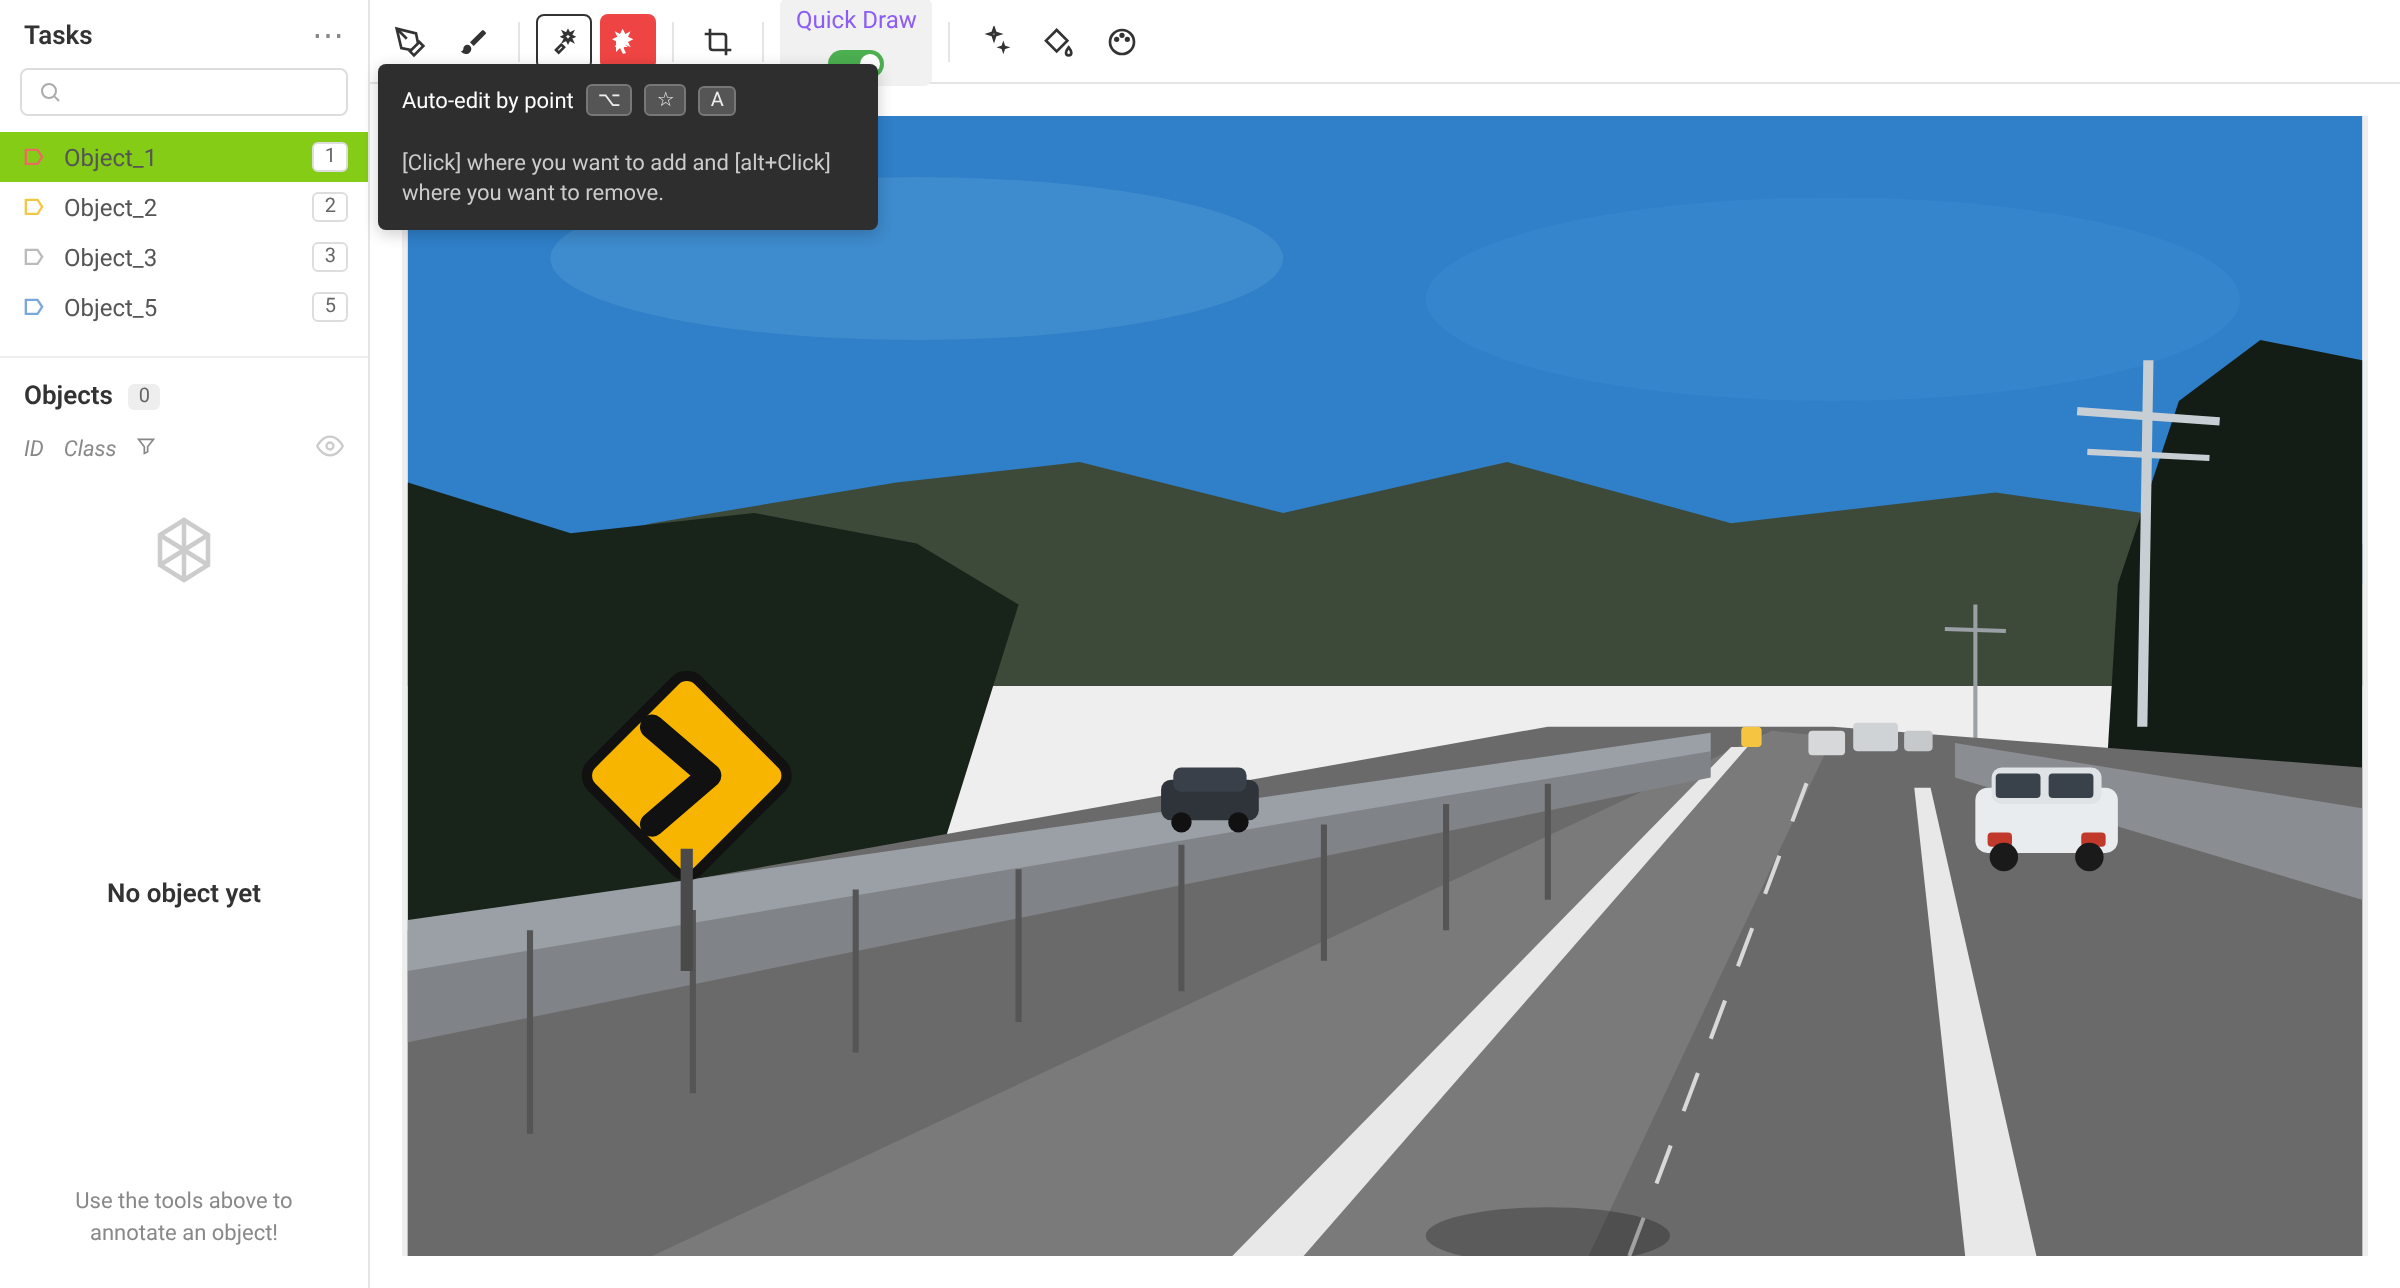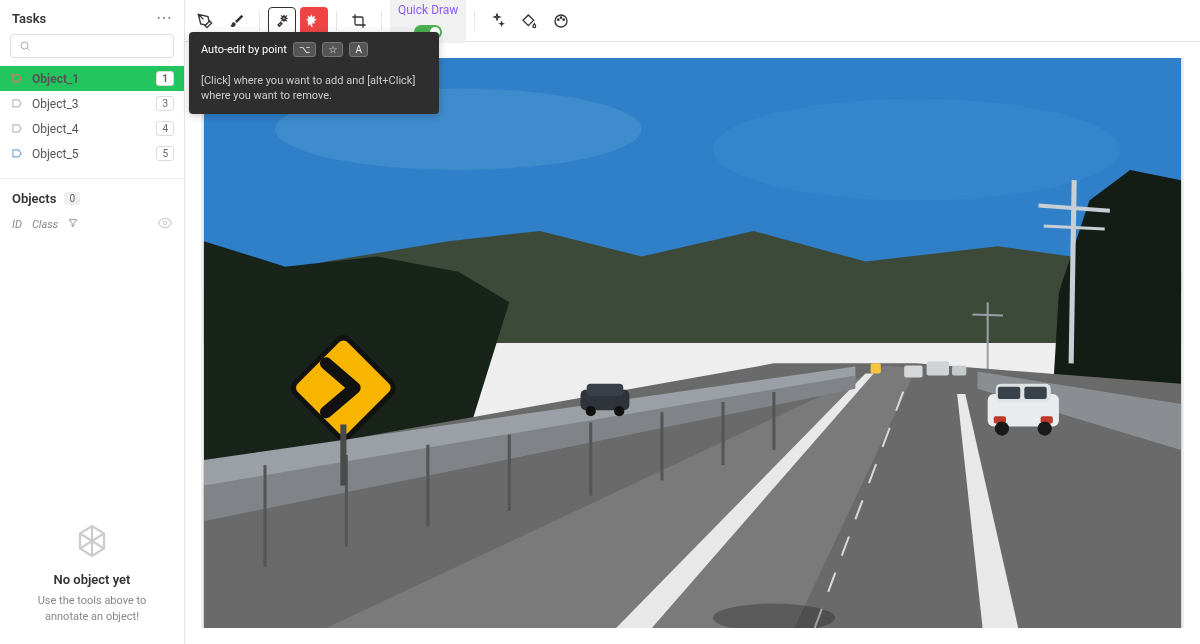--- a/index.html
+++ b/index.html
@@ -5,31 +5,31 @@
 * { box-sizing: border-box; margin: 0; padding: 0; }
 body { font-family: -apple-system, BlinkMacSystemFont, "Segoe UI", Roboto, sans-serif; font-size: 13px; color: #333; background: #fff; height: 644px; width: 1200px; overflow: hidden; }
 .app { display: flex; height: 100%; }
 .sidebar { width: 185px; border-right: 1px solid #e5e5e5; display: flex; flex-direction: column; }
 .sidebar-header { display: flex; align-items: center; justify-content: space-between; padding: 10px 12px 8px; }
 .sidebar-header h2 { font-size: 13px; font-weight: 600; }
 .more-btn { color: #888; cursor: pointer; font-size: 16px; line-height: 1; }
 .search-box { margin: 0 10px 8px; border: 1px solid #ddd; border-radius: 4px; padding: 5px 8px; display: flex; align-items: center; color: #aaa; }
 .task-list { }
 .task-item { display: flex; align-items: center; padding: 5px 10px; font-size: 12px; color: #555; }
-.task-item.active { background: #22c55e; font-weight: bold; }
+.task-item.active { background: #84cc16; }
 .task-icon { width: 16px; display: inline-flex; margin-right: 6px; }
 .task-label { flex: 1; }
 .task-badge { border: 1px solid #ddd; border-radius: 3px; font-size: 10px; padding: 1px 5px; color: #666; background: #fff; }
 .divider { height: 1px; background: #eee; margin: 12px 0 0; }
 .objects-header { display: flex; align-items: center; gap: 8px; padding: 12px 12px 6px; }
 .objects-header h3 { font-size: 13px; font-weight: 600; }
 .count-badge { background: #eee; color: #666; border-radius: 3px; font-size: 10px; padding: 1px 5px; }
 .obj-cols { display: flex; gap: 10px; padding: 4px 12px; font-size: 11px; color: #888; align-items: center; font-style: italic; }
 .eye-icon { margin-left: auto; color: #ccc; }
-.empty-state { flex: 1; display: flex; flex-direction: column; align-items: center; justify-content: flex-end; padding: 20px; text-align: center; color: #888; }
+.empty-state { flex: 1; display: flex; flex-direction: column; align-items: center; justify-content: space-between; padding: 20px; text-align: center; color: #888; }
 .empty-icon { color: #ccc; margin-bottom: 10px; }
 .empty-title { font-weight: 600; font-size: 13px; color: #333; margin-bottom: 6px; }
 .empty-sub { font-size: 11px; color: #888; max-width: 130px; line-height: 1.4; }
 .main { flex: 1; display: flex; flex-direction: column; position: relative; }
 .toolbar { height: 42px; border-bottom: 1px solid #e5e5e5; display: flex; align-items: center; padding: 0 6px; gap: 4px; }
 .tool-btn { width: 28px; height: 28px; border-radius: 4px; display: inline-flex; align-items: center; justify-content: center; cursor: pointer; color: #333; }
 .tool-btn.selected { border: 1px solid #333; }
 .tool-btn.active-red { background: #ef4444; color: #fff; }
 .tool-sep { width: 1px; height: 20px; background: #e5e5e5; margin: 0 4px; }
 .quick-draw { display: inline-flex; align-items: center; gap: 8px; background: #f1f1f1; border-radius: 4px; padding: 4px 8px; font-size: 12px; color: #8b5cf6; flex-direction: column; }
@@ -64,35 +64,35 @@
         <span class="task-icon">
             <svg width="14" height="14" viewBox="0 0 24 24" fill="none" stroke="#e86c60" stroke-width="2">
               <path d="M5 5 h10 l4 6 -4 6 h-10 z"></path>
             </svg>
           </span>
         <span class="task-label">Object_1</span>
         <span class="task-badge">1</span>
       </div>
       <div class="task-item">
         <span class="task-icon">
+            <svg width="14" height="14" viewBox="0 0 24 24" fill="none" stroke="#f2c744" stroke-width="2">
+              <path d="M5 5 h10 l4 6 -4 6 h-10 z"></path>
+            </svg>
+          </span>
+        <span class="task-label">Object_2</span>
+        <span class="task-badge">2</span>
+      </div>
+      <div class="task-item">
+        <span class="task-icon">
             <svg width="14" height="14" viewBox="0 0 24 24" fill="none" stroke="#bbb" stroke-width="2">
               <path d="M5 5 h10 l4 6 -4 6 h-10 z"></path>
             </svg>
           </span>
         <span class="task-label">Object_3</span>
         <span class="task-badge">3</span>
-      </div>
-      <div class="task-item">
-        <span class="task-icon">
-            <svg width="14" height="14" viewBox="0 0 24 24" fill="none" stroke="#bbb" stroke-width="2">
-              <path d="M5 5 h10 l4 6 -4 6 h-10 z"></path>
-            </svg>
-          </span>
-        <span class="task-label">Object_4</span>
-        <span class="task-badge">4</span>
       </div>
       <div class="task-item">
         <span class="task-icon">
             <svg width="14" height="14" viewBox="0 0 24 24" fill="none" stroke="#7aa7d9" stroke-width="2">
               <path d="M5 5 h10 l4 6 -4 6 h-10 z"></path>
             </svg>
           </span>
         <span class="task-label">Object_5</span>
         <span class="task-badge">5</span>
       </div>

